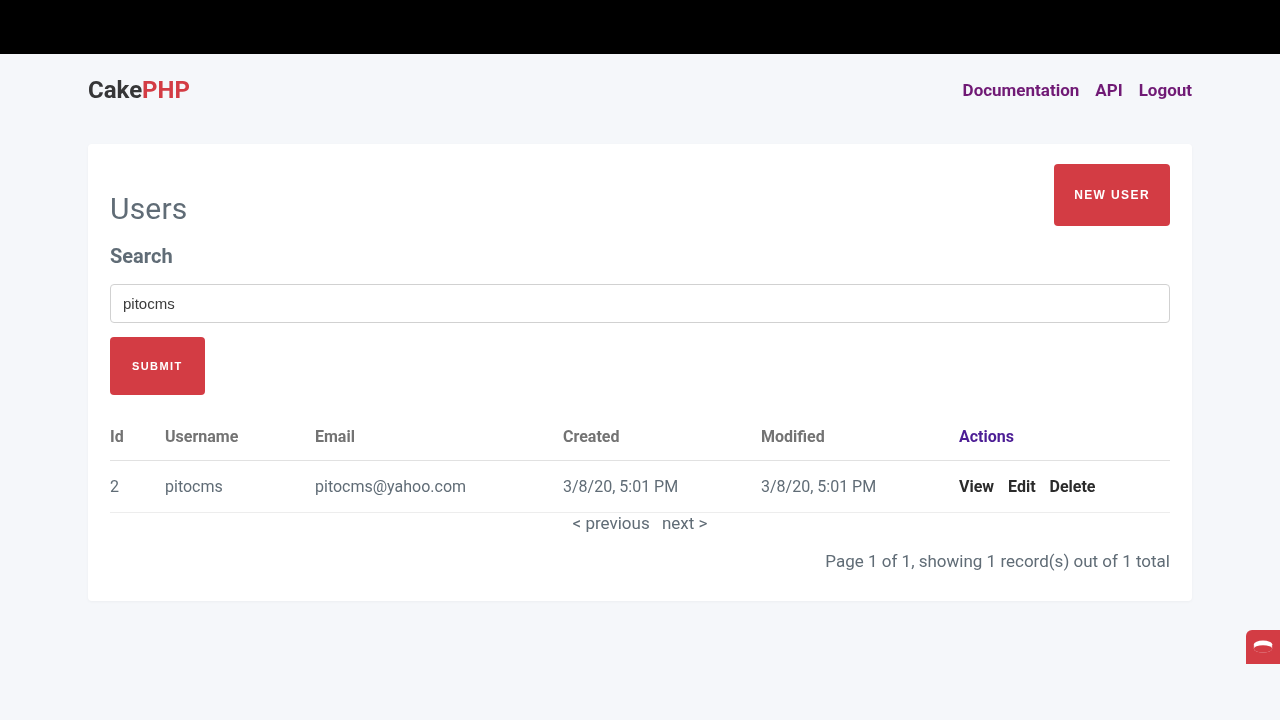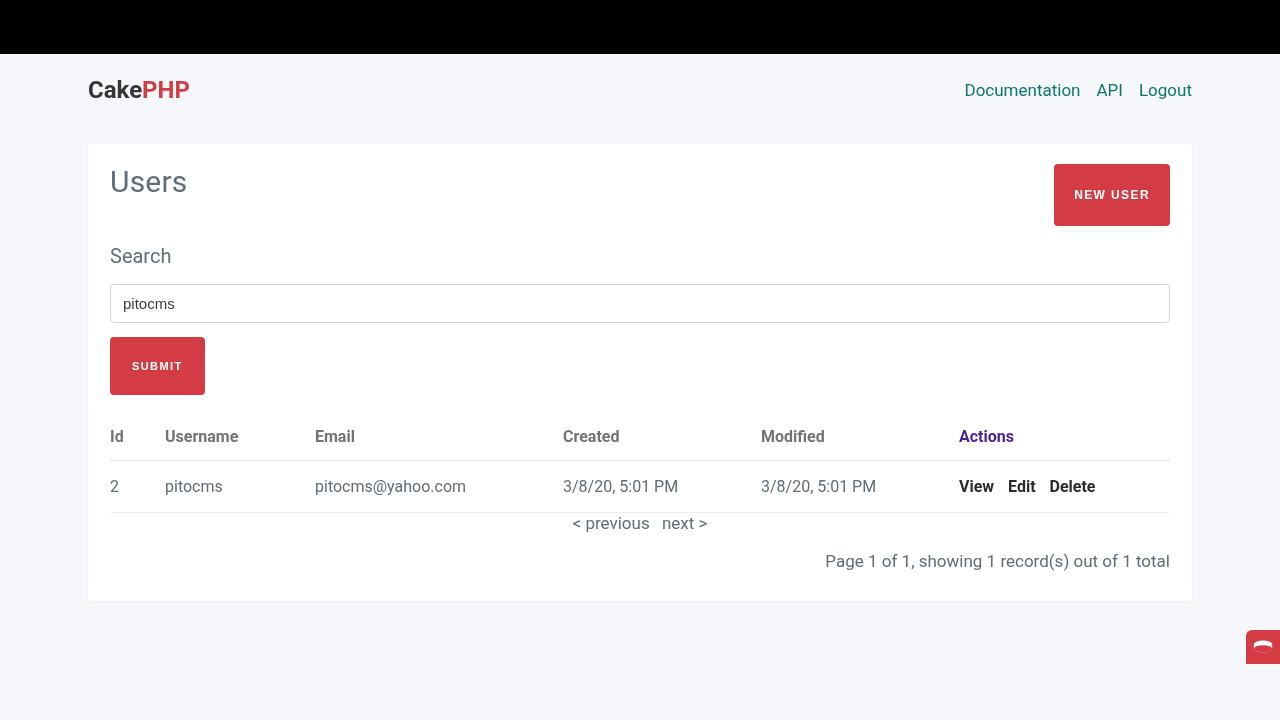--- a/index.html
+++ b/index.html
@@ -29,37 +29,37 @@
     font-size: 24px;
     font-weight: 700;
     color: #363637;
   }
   .brand .accent { color: #d33c44; }
   .nav-links {
     display: flex;
     gap: 16px;
   }
   .nav-links a {
-    color: #0f766e;
-    font-weight: 400;
+    color: #701a75;
+    font-weight: 700;
     font-size: 17px;
     text-decoration: none;
     cursor: pointer;
   }
   .card {
     background: #fff;
     margin: 30px 88px 0 88px;
     border-radius: 4px;
     padding: 20px 22px 30px 22px;
     box-shadow: 0 1px 3px rgba(0,0,0,0.04);
   }
   .card-header {
     display: flex;
     justify-content: space-between;
-    align-items: flex-start;
+    align-items: flex-end;
   }
   .page-title {
     font-size: 30px;
     font-weight: 400;
     color: #606c76;
     letter-spacing: 0.2px;
   }
   .btn {
     background: #d33c44;
     color: #fff;
@@ -68,21 +68,21 @@
     font-size: 12px;
     font-weight: 700;
     letter-spacing: 1.4px;
     padding: 24px 20px;
     text-transform: uppercase;
     cursor: pointer;
   }
   .btn.small { padding: 23px 22px; font-size: 11px; }
   .search-label {
     font-size: 20px;
-    font-weight: 400;
+    font-weight: 700;
     color: #606c76;
     margin-top: 18px;
   }
   .search-input {
     width: 100%;
     margin-top: 16px;
     padding: 10px 12px;
     font-size: 15px;
     border: 1px solid #d1d1d1;
     border-radius: 4px;

